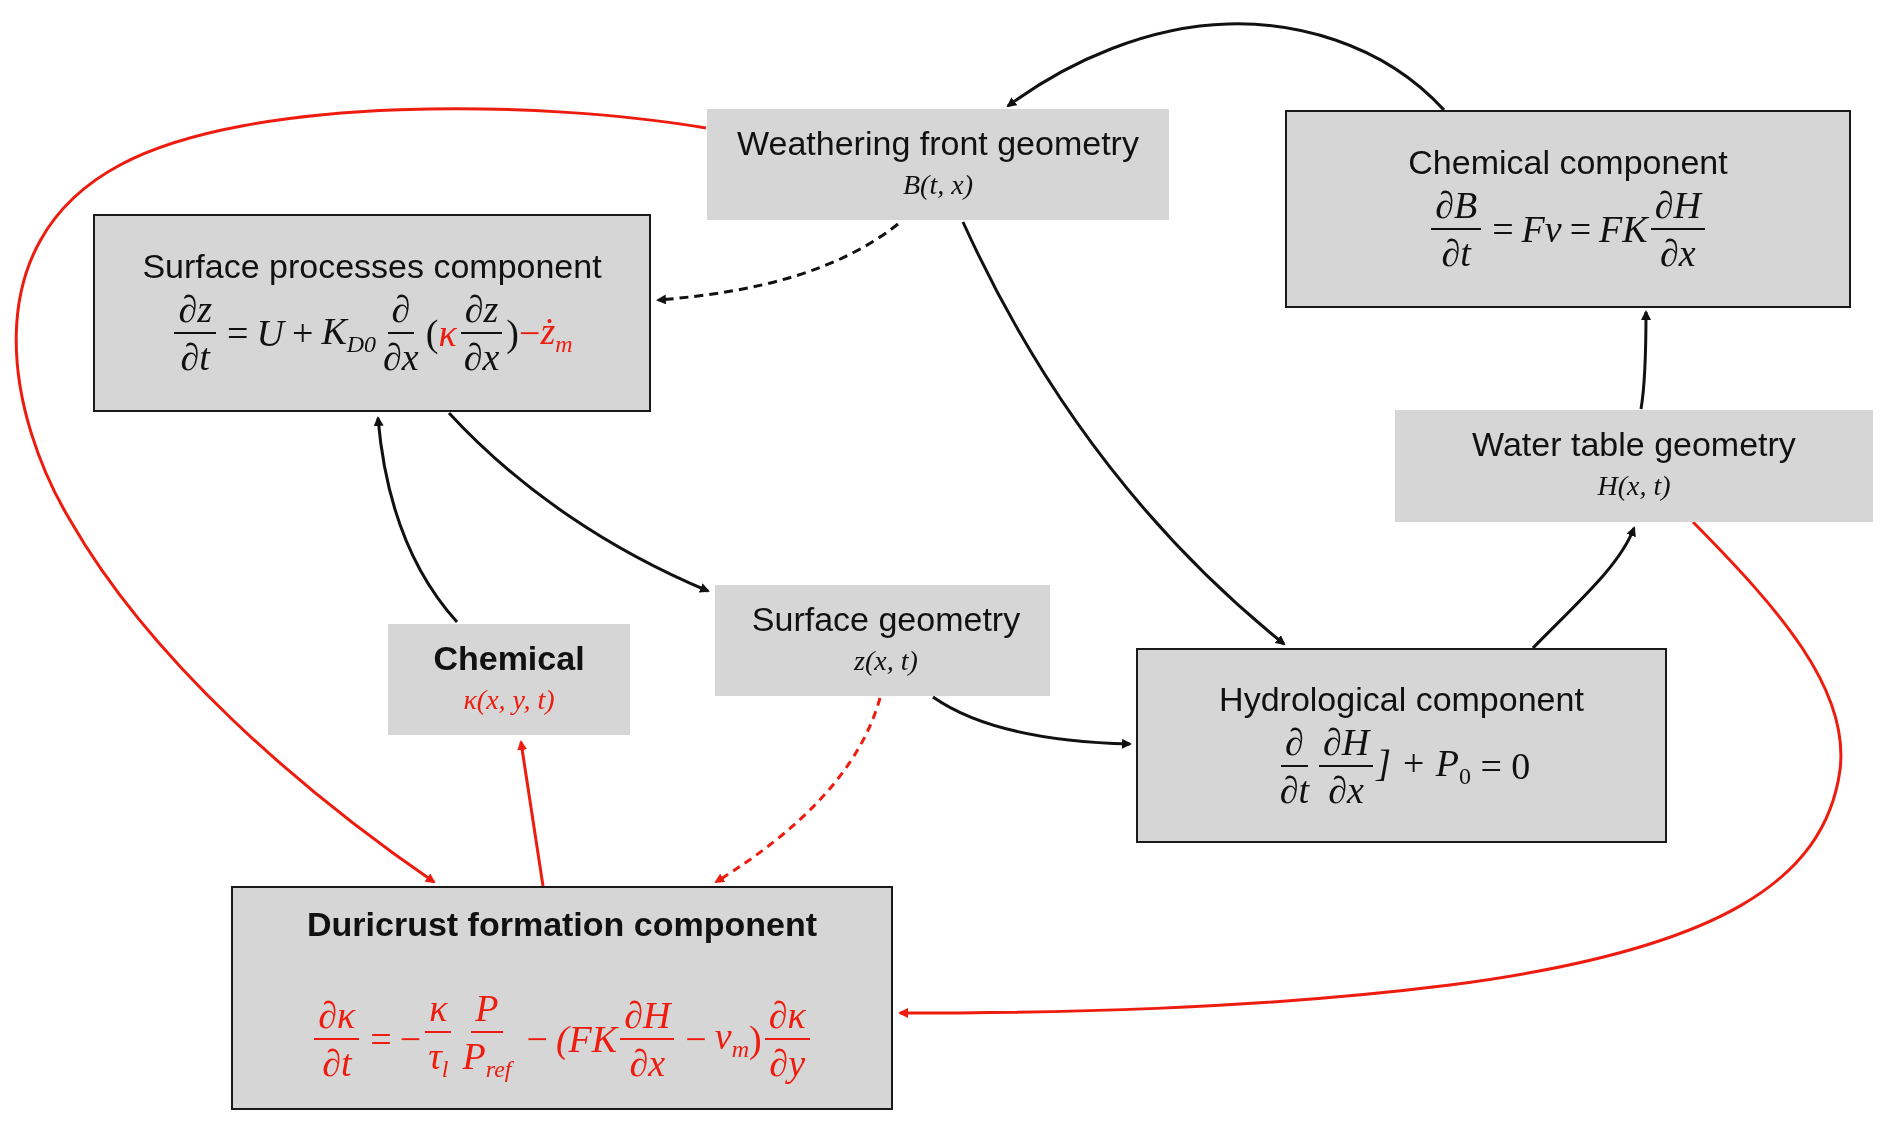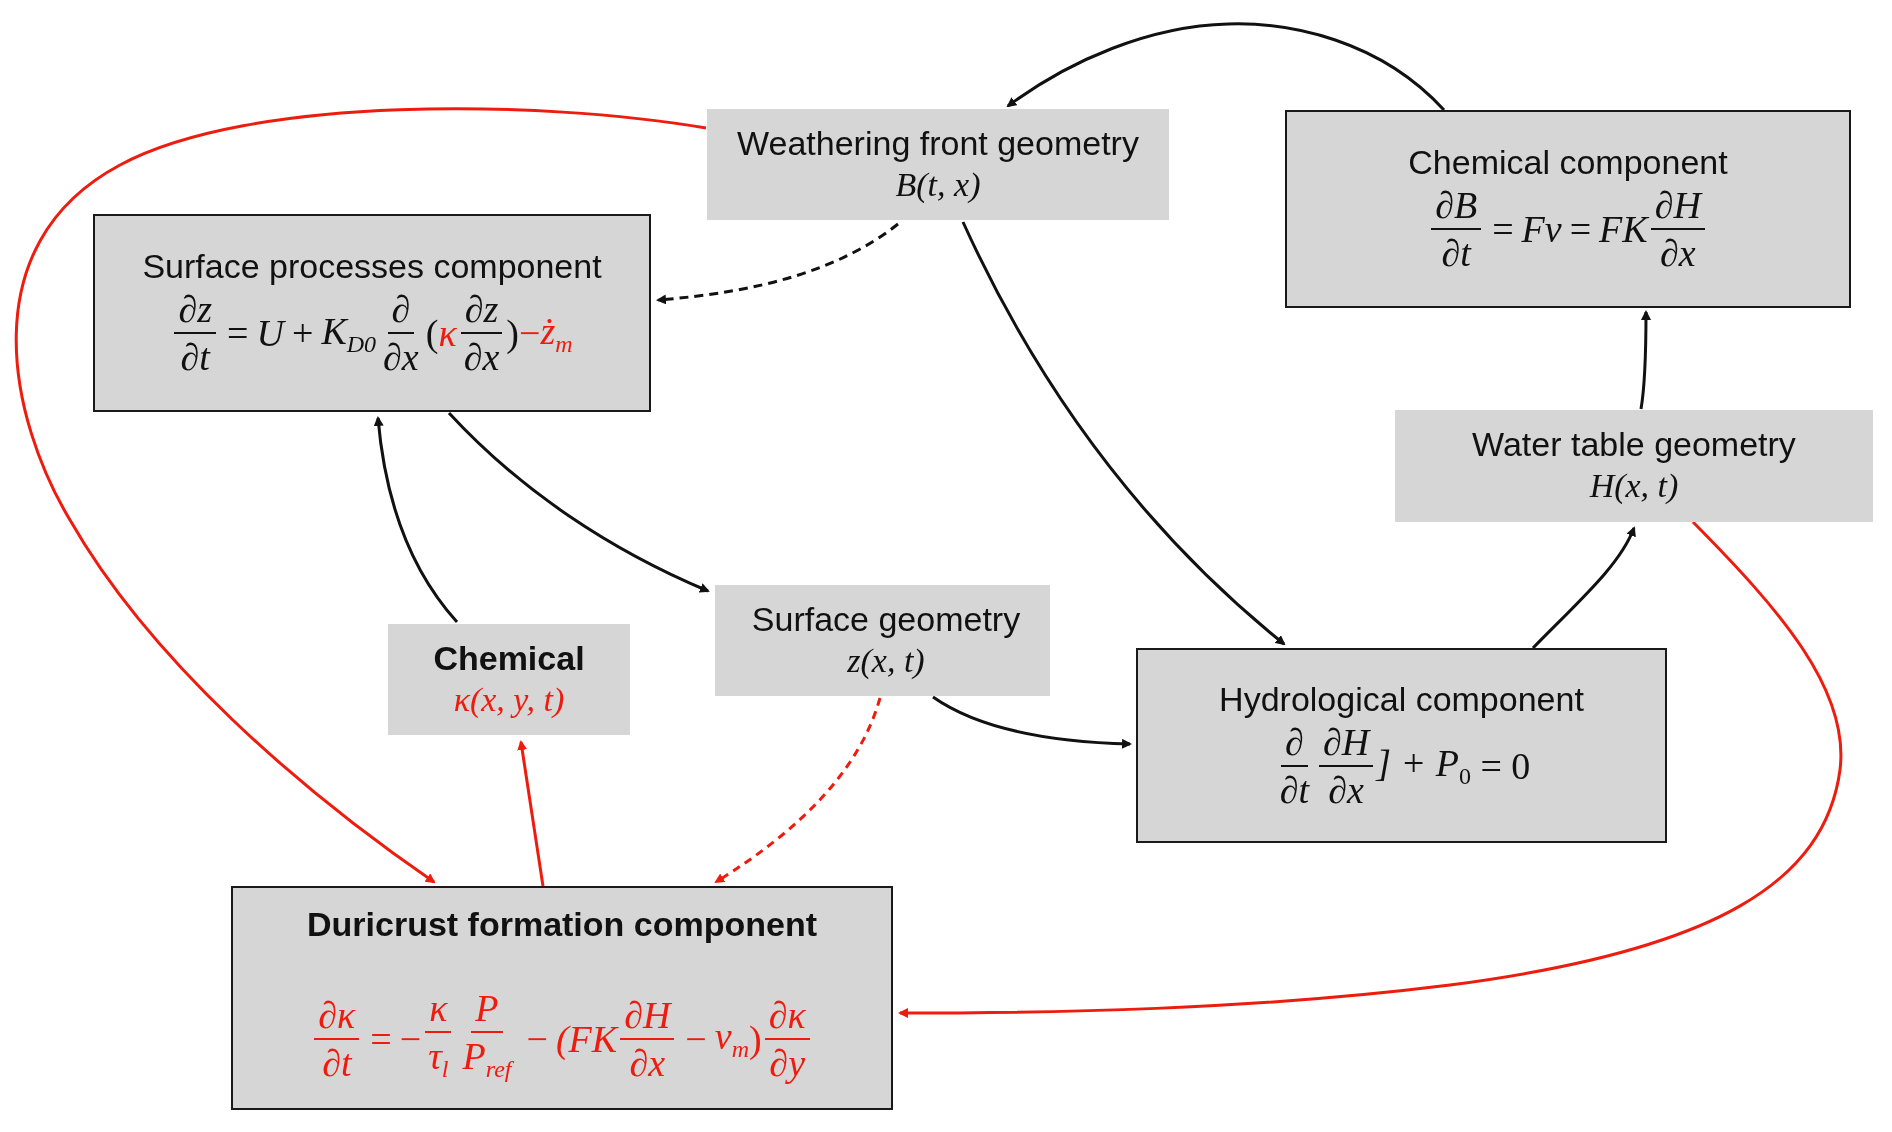--- a/index.html
+++ b/index.html
@@ -6,21 +6,21 @@
   body { width: 1892px; height: 1132px; position: relative; overflow: hidden; }
   #edges { position: absolute; left: 0; top: 0; width: 1892px; height: 1132px; }
   .node {
     position: absolute; box-sizing: border-box; background: #d6d6d6;
     display: flex; flex-direction: column; align-items: center; justify-content: center;
     text-align: center; color: #111;
   }
   .node.bordered { border: 2px solid #1a1a1a; }
   .title { font-family: "Liberation Sans", sans-serif; font-size: 34px; line-height: 40px; white-space: nowrap; }
   .title.bold { font-weight: bold; }
-  .math { font-family: "Liberation Serif", serif; font-style: italic; font-size: 34px; line-height: 44px; white-space: nowrap; }
+  .math { font-family: "Liberation Serif", serif; font-style: italic; font-size: 28px; line-height: 44px; white-space: nowrap; }
   .eq { font-family: "Liberation Serif", serif; font-size: 38px; display: flex; align-items: center; white-space: nowrap; }
   .eq .frac { display: inline-flex; flex-direction: column; align-items: center; margin: 0 3px; font-style: italic; }
   .eq .frac .num { border-bottom: 2px solid currentColor; padding: 0 4px; line-height: 46px; }
   .eq .frac .den { padding: 0 4px; line-height: 46px; }
   .eq .op { margin: 0 8px; font-style: normal; }
   .eq .it { font-style: italic; }
   .eq sub { font-size: 24px; vertical-align: -8px; font-style: italic; }
   .red { color: #ee1c0e; }
 </style>
 </head>

